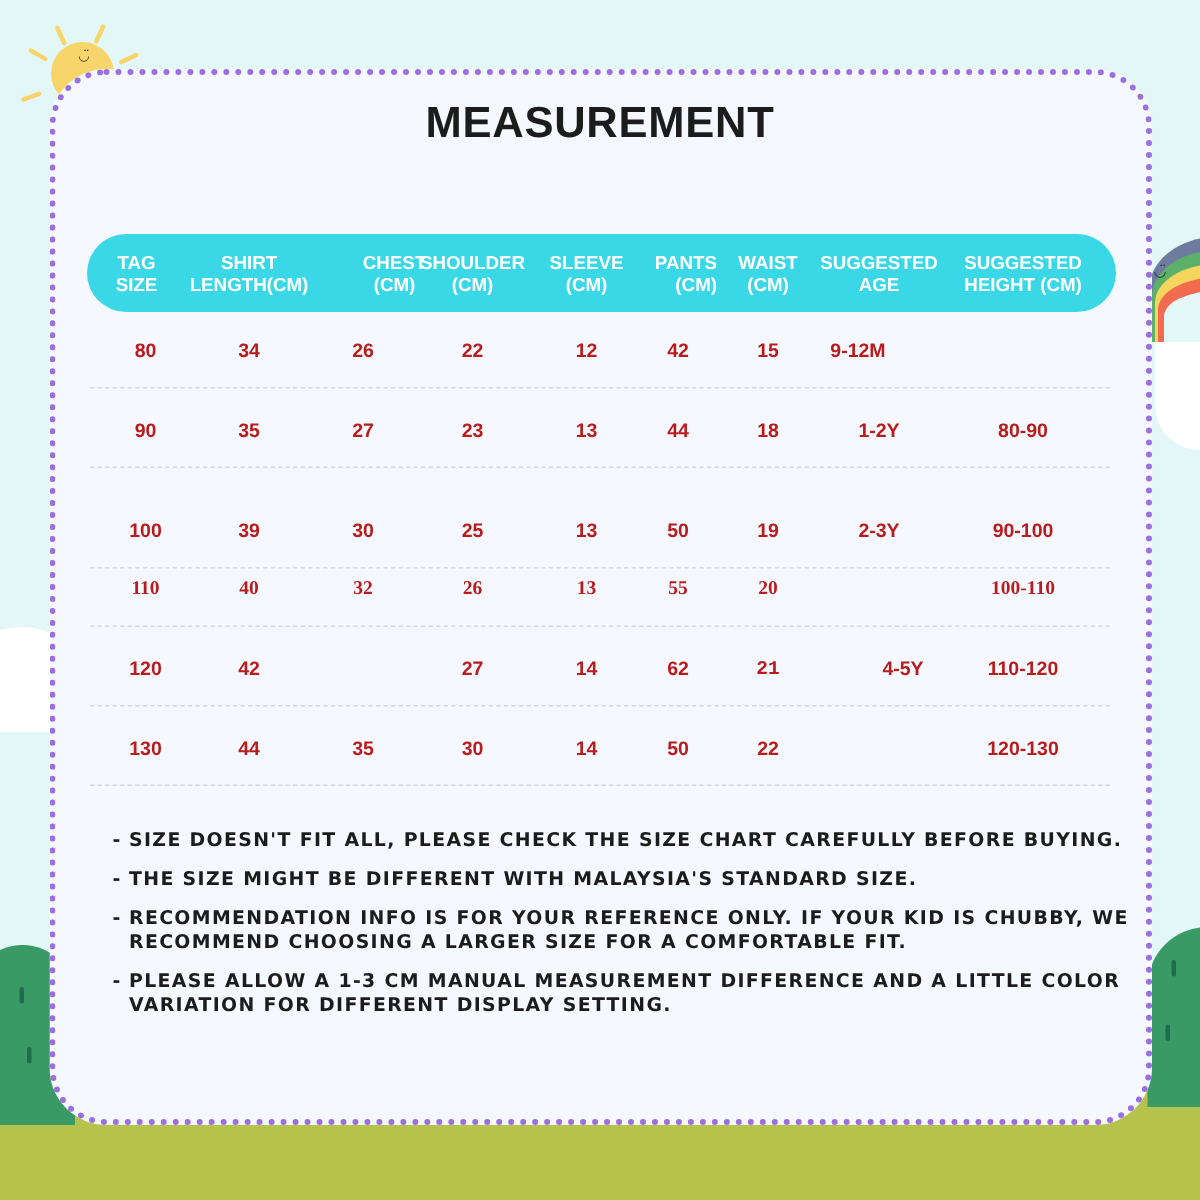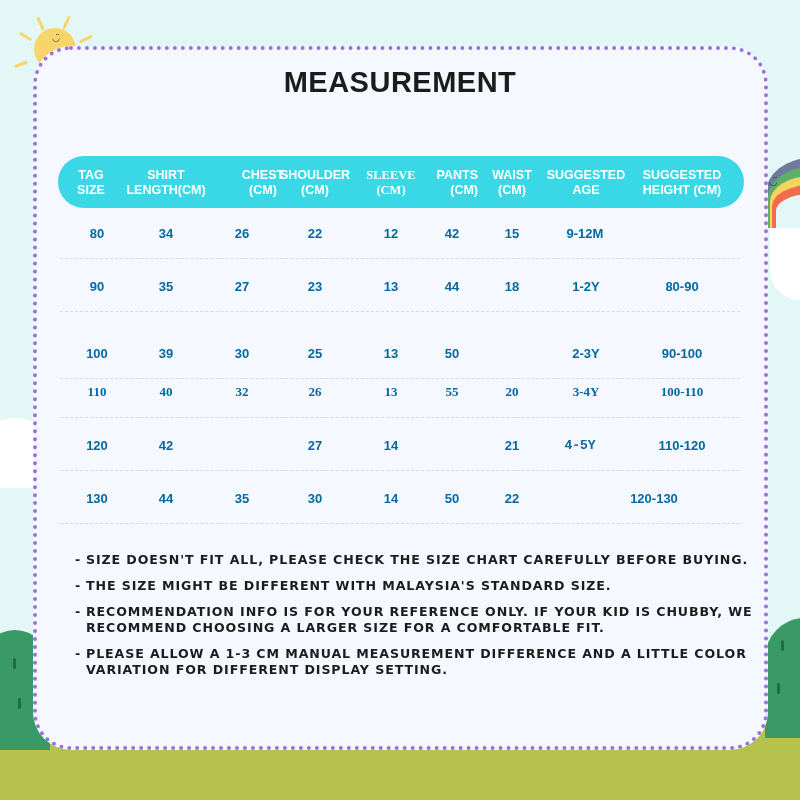--- a/index.html
+++ b/index.html
@@ -83,21 +83,21 @@
   .row {
     position: absolute; left: 60px; width: 680px; height: 52px;
   }
   .row .sep {
     position: absolute; left: 0; right: 0; bottom: 0; height: 0;
     border-bottom: 1.5px dashed #d6d9df;
   }
   .cell {
     position: absolute; top: 0; height: 52px;
     display: flex; align-items: center; justify-content: center;
-    font-size: 13px; font-weight: bold; color: #0369a1;
+    font-size: 13px; font-weight: bold; color: #b91c1c;
   }
   .notes {
     position: absolute; left: 75px; top: 552px; width: 680px;
     font-family: "DejaVu Sans", sans-serif;
     font-size: 12.6px; font-weight: bold; color: #1c1c1c;
     letter-spacing: 0.9px;
   }
   .note {
     display: flex; margin-bottom: 10px; line-height: 16px;
   }
@@ -155,21 +155,21 @@
   <span>LENGTH(CM)</span>
 </div>
 <div class="hcell" style="left:217px;width:52px;margin-left:20px;">
   <span>CHEST</span>
   <span>(CM)</span>
 </div>
 <div class="hcell" style="left:274px;width:82px;">
   <span>SHOULDER</span>
   <span>(CM)</span>
 </div>
-<div class="hcell" style="left:362px;width:58px;font-family:Liberation Serif, serif;">
+<div class="hcell" style="left:362px;width:58px;">
   <span>SLEEVE</span>
   <span>(CM)</span>
 </div>
 <div class="hcell" style="left:426px;width:52px;align-items:flex-end;">
   <span>PANTS</span>
   <span>(CM)</span>
 </div>
 <div class="hcell" style="left:486px;width:52px;">
   <span>WAIST</span>
   <span>(CM)</span>
@@ -184,21 +184,21 @@
 </div>
 
 <div class="row" style="top:207px;">
   <div class="cell" style="left:14px;width:46px;">80</div>
   <div class="cell" style="left:58px;width:96px;">34</div>
   <div class="cell" style="left:156px;width:52px;">26</div>
   <div class="cell" style="left:214px;width:82px;">22</div>
   <div class="cell" style="left:302px;width:58px;">12</div>
   <div class="cell" style="left:366px;width:52px;">42</div>
   <div class="cell" style="left:426px;width:52px;">15</div>
-  <div class="cell" style="left:481px;width:88px;text-align:center;">9-12M</div>
+  <div class="cell" style="left:468px;width:88px;text-align:center;">9-12M</div>
   <div class="sep"></div>
 </div>
 <div class="row" style="top:260px;">
   <div class="cell" style="left:14px;width:46px;">90</div>
   <div class="cell" style="left:58px;width:96px;">35</div>
   <div class="cell" style="left:156px;width:52px;">27</div>
   <div class="cell" style="left:214px;width:82px;">23</div>
   <div class="cell" style="left:302px;width:58px;">13</div>
   <div class="cell" style="left:366px;width:52px;">44</div>
   <div class="cell" style="left:426px;width:52px;">18</div>
@@ -206,55 +206,56 @@
   <div class="cell" style="left:576px;width:92px;">80-90</div>
   <div class="sep"></div>
 </div>
 <div class="row" style="top:327px;">
   <div class="cell" style="left:14px;width:46px;">100</div>
   <div class="cell" style="left:58px;width:96px;">39</div>
   <div class="cell" style="left:156px;width:52px;">30</div>
   <div class="cell" style="left:214px;width:82px;">25</div>
   <div class="cell" style="left:302px;width:58px;">13</div>
   <div class="cell" style="left:366px;width:52px;">50</div>
+  <div class="cell" style="left:426px;width:52px;">19</div>
   <div class="cell" style="left:482px;width:88px;">2-3Y</div>
   <div class="cell" style="left:576px;width:92px;">90-100</div>
   <div class="sep"></div>
 </div>
 <div class="row" style="top:366px;font-family:Liberation Serif, serif;">
   <div class="cell" style="left:14px;width:46px;">110</div>
   <div class="cell" style="left:58px;width:96px;">40</div>
   <div class="cell" style="left:156px;width:52px;">32</div>
   <div class="cell" style="left:214px;width:82px;">26</div>
   <div class="cell" style="left:302px;width:58px;">13</div>
   <div class="cell" style="left:366px;width:52px;">55</div>
   <div class="cell" style="left:426px;width:52px;">20</div>
-  <div class="cell" style="left:482px;width:88px;">3-4Y</div>
   <div class="cell" style="left:576px;width:92px;">100-110</div>
   <div class="sep"></div>
 </div>
 <div class="row" style="top:419px;">
   <div class="cell" style="left:14px;width:46px;">120</div>
   <div class="cell" style="left:58px;width:96px;">42</div>
   <div class="cell" style="left:214px;width:82px;">27</div>
   <div class="cell" style="left:302px;width:58px;">14</div>
-  <div class="cell" style="left:426px;width:52px;">21</div>
-  <div class="cell" style="left:476px;width:88px;font-family:Liberation Mono, monospace;">4-5Y</div>
+  <div class="cell" style="left:366px;width:52px;">62</div>
+  <div class="cell" style="left:426px;width:52px;font-family:Liberation Mono, monospace;">21</div>
+  <div class="cell" style="left:498px;width:88px;">4-5Y</div>
   <div class="cell" style="left:576px;width:92px;">110-120</div>
   <div class="sep"></div>
 </div>
 <div class="row" style="top:472px;">
   <div class="cell" style="left:14px;width:46px;">130</div>
   <div class="cell" style="left:58px;width:96px;">44</div>
   <div class="cell" style="left:156px;width:52px;">35</div>
   <div class="cell" style="left:214px;width:82px;">30</div>
   <div class="cell" style="left:302px;width:58px;">14</div>
   <div class="cell" style="left:366px;width:52px;">50</div>
   <div class="cell" style="left:426px;width:52px;">22</div>
-  <div class="cell" style="left:548px;width:92px;">120-130</div>
+  <div class="cell" style="left:576px;width:92px;">120-130</div>
   <div class="sep"></div>
 </div>
 
 <div class="notes">
   <div class="note">
     <span class="dash">-</span>
     <span class="txt">SIZE DOESN'T FIT ALL, PLEASE CHECK THE SIZE CHART CAREFULLY BEFORE BUYING.</span>
   </div>
   <div class="note">
     <span class="dash">-</span>

